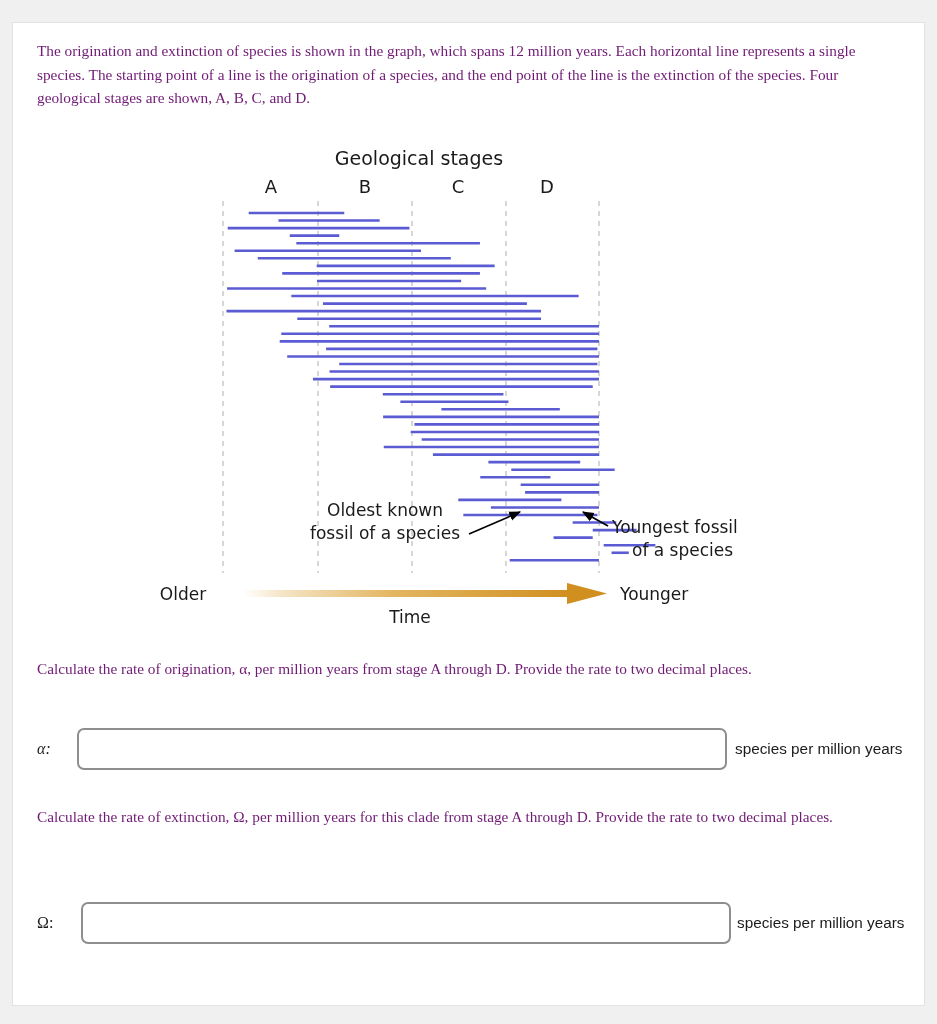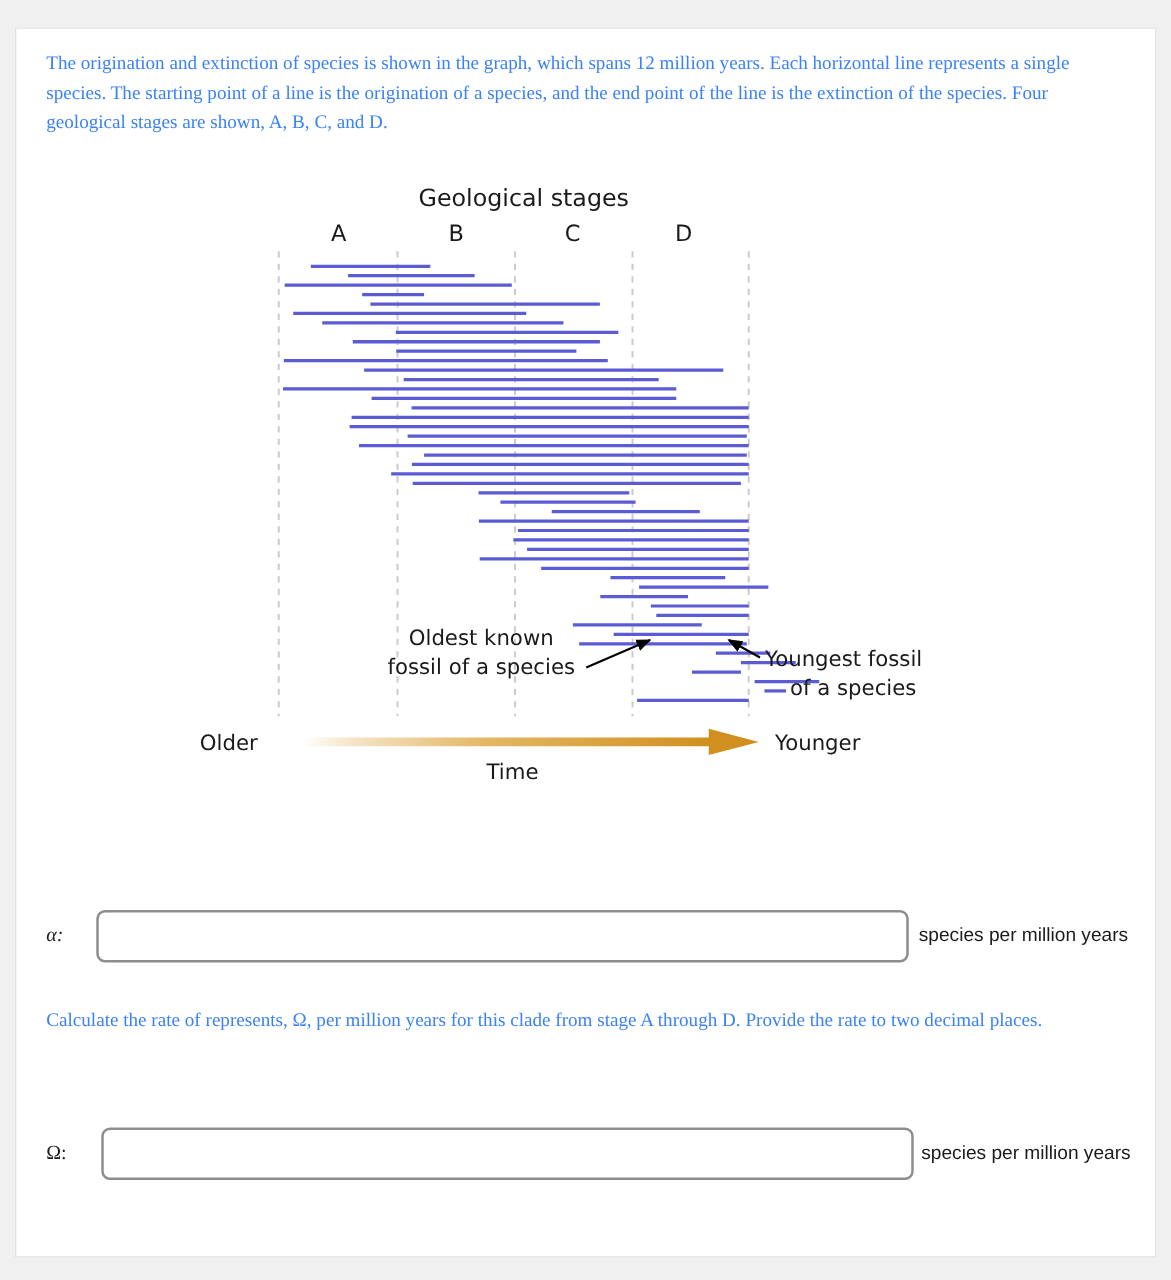--- a/index.html
+++ b/index.html
@@ -15,21 +15,21 @@
     width: 913px; height: 984px;
     background: #ffffff;
     border: 1px solid #e2e2e2;
     overflow: hidden;
   }
   .prose {
     position: absolute;
     font-family: "Liberation Serif", serif;
     font-size: 15.3px;
     line-height: 23.5px;
-    color: #3b82f6;
+    color: #701a75;
     text-align: left;
   }
   #intro-text { left: 24px; top: 16px; width: 866px; }
   #q1-text    { left: 24px; top: 634px; width: 866px; }
   #q2-text    { left: 24px; top: 782px; width: 866px; }
 
   
   #figure {
     position: absolute;
     left: 42px; top: 110px;
@@ -184,28 +184,29 @@
       <text class="fig-label" x="128" y="467" font-size="17" text-anchor="middle">Older</text>
       <g>
         <rect x="188" y="457" width="330" height="7" fill="url(#timeGrad)"></rect>
         <path d="M512,450 L552,460.5 L512,471 z" fill="#d08f1e"></path>
       </g>
       <text class="fig-label" x="565" y="467" font-size="17" text-anchor="start">Younger</text>
       <text class="fig-label" x="355" y="490" font-size="17" text-anchor="middle">Time</text>
     </svg>
   </div>
 
+  <div class="prose" id="q1-text">Calculate the rate of origination, α, per million years from stage A through D. Provide the rate to two decimal places.</div>
 
   <div class="answer-row" id="answer-row-alpha">
     <span class="answer-symbol">α:</span>
     <input class="answer-input" id="answer-input-alpha" type="text" value="" style="">
     <span class="answer-unit" id="answer-unit-alpha">species per million years</span>
   </div>
 
-  <div class="prose" id="q2-text">Calculate the rate of represents, Ω, per million years for this clade from stage A through D. Provide the rate to two decimal places.</div>
+  <div class="prose" id="q2-text">Calculate the rate of extinction, Ω, per million years for this clade from stage A through D. Provide the rate to two decimal places.</div>
 
   <div class="answer-row" id="answer-row-omega">
     <span class="answer-symbol upright">Ω:</span>
     <input class="answer-input" id="answer-input-omega" type="text" value="" style="">
     <span class="answer-unit" id="answer-unit-omega">species per million years</span>
   </div>
 
 </div>
 
 </body></html>

